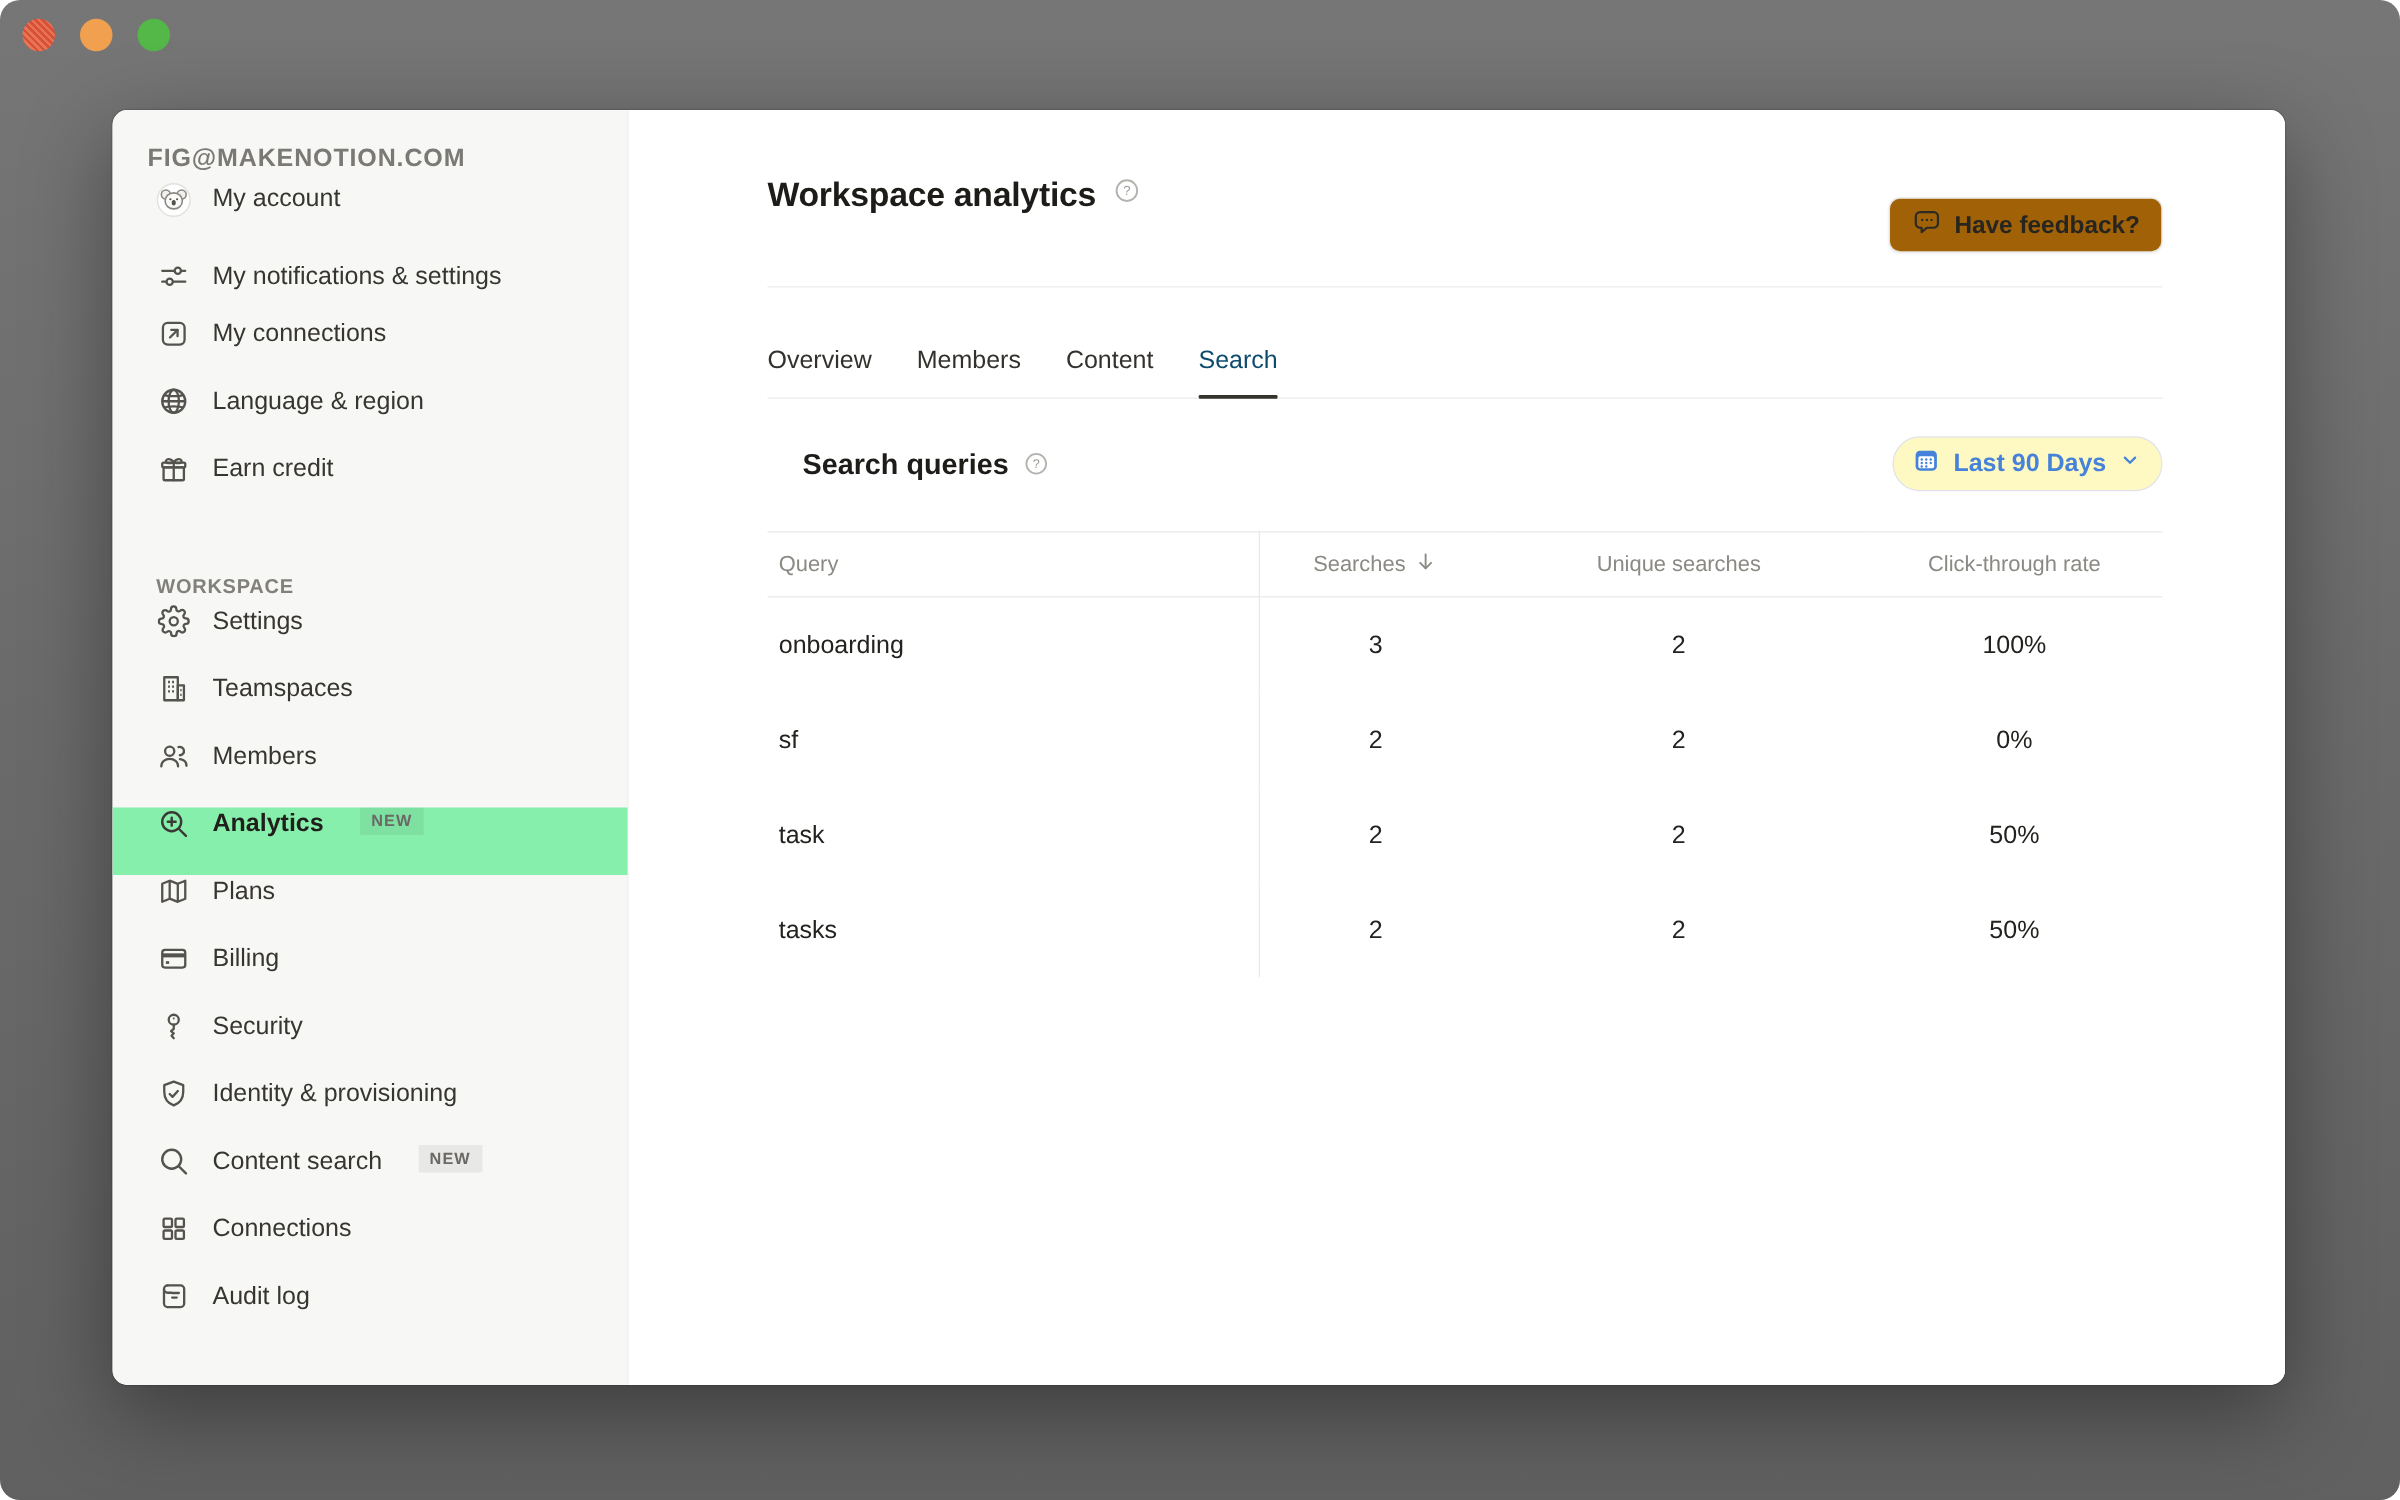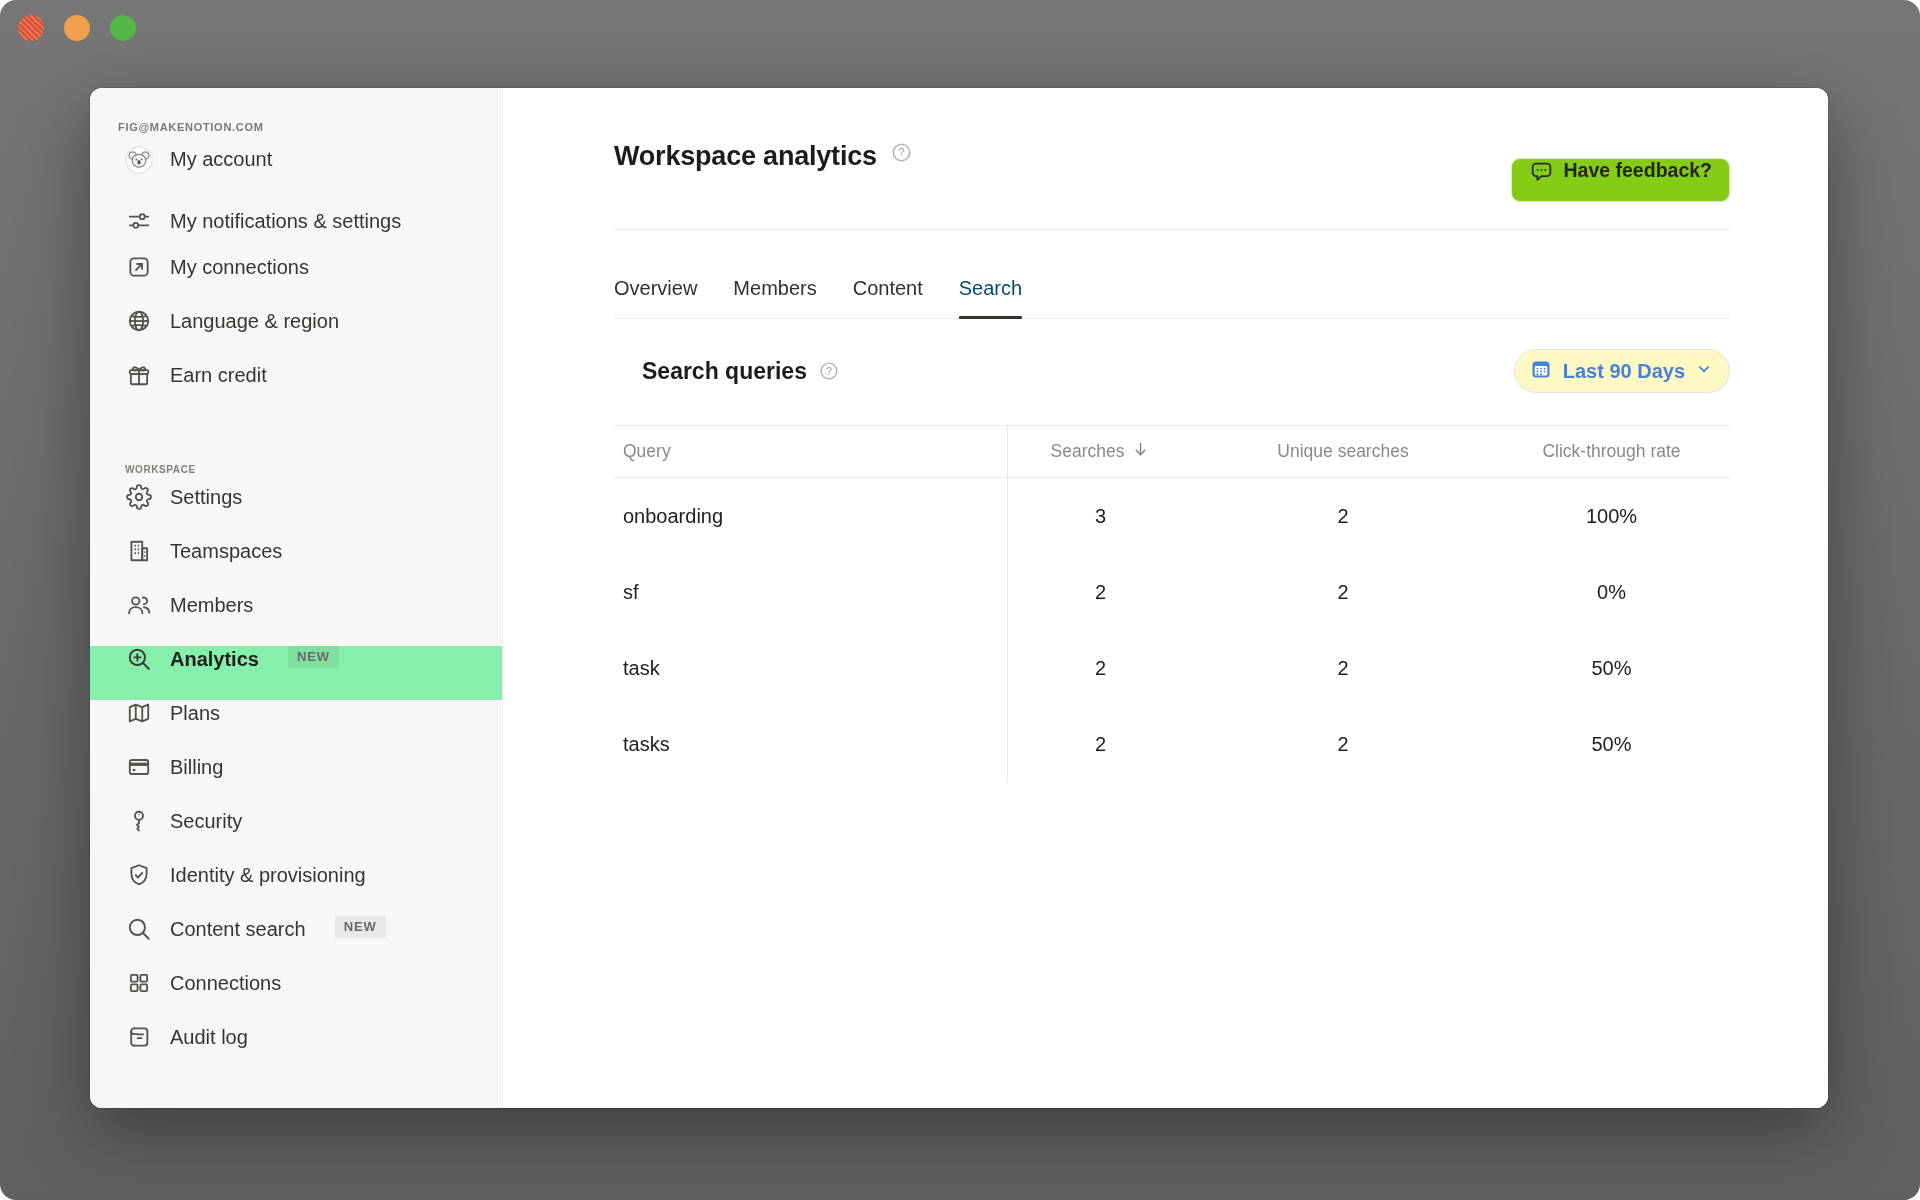--- a/index.html
+++ b/index.html
@@ -15,42 +15,42 @@
   .light.green { background:#53b848; }
 
   
   .window { position:absolute; left:90px; top:88px; width:1738px; height:1020px;
     background:#fff; border-radius:12px; overflow:hidden; display:flex;
     box-shadow:0 22px 70px rgba(0,0,0,.38), 0 0 0 1px rgba(0,0,0,.12); }
 
   
   .sidebar { width:413px; flex:0 0 413px; background:#f7f7f5; padding-top:28px;
     border-right:1px solid rgba(0,0,0,.04); color:#373530; }
-  .sb-email { margin:0 0 8px 28px; font-size:11px; font-weight:600; letter-spacing:.7px; color:#7b7975; line-height:22px; }
+  .sb-email { margin:0 0 8px 28px; font-size:20px; font-weight:600; letter-spacing:.7px; color:#7b7975; line-height:22px; }
   .sb-item { display:flex; align-items:flex-start; gap:17px; min-height:54px; padding:0 16px 0 35px; cursor:pointer; }
   .sb-item.two-line { padding-top:8px; padding-bottom:8px; }
   .sb-icon { width:28px; flex:0 0 28px; display:flex; align-items:center; justify-content:center; }
   .sb-icon svg { display:block; }
   .sb-label { font-size:20px; line-height:27px; color:#373530; }
   .acct .sb-label { max-width:240px; }
   .ws .sb-label { white-space:nowrap; }
-  .sb-section { margin:44px 0 4px 35px; font-size:10px; font-weight:700; letter-spacing:.6px; color:#82807b; line-height:20px; }
+  .sb-section { margin:44px 0 4px 35px; font-size:16px; font-weight:700; letter-spacing:.6px; color:#82807b; line-height:20px; }
   .sb-item.selected { background:#86efac; }
   .sb-item.selected .sb-label { font-weight:700; color:#211f1b; }
   .badge { margin-left:12px; background:rgba(0,0,0,.06); color:#6b6965; font-size:13px; font-weight:600;
     letter-spacing:.9px; padding:4px 9px; border-radius:1px; line-height:14px; }
 
   
   .main { flex:1; background:#fff; padding:46px 98px 0 111px; color:#25241f; }
   .main-header { display:flex; align-items:center; justify-content:space-between; height:44px; }
   .title-wrap { display:flex; align-items:flex-start; gap:13px; }
   .page-title { font-size:27px; font-weight:700; letter-spacing:-.2px; color:#1d1c18; }
   .help { display:inline-flex; }
-  .feedback-btn { display:flex; align-items:flex-start; gap:10px; height:44px; padding:0 17px;
-    border:1px solid #e5e4e1; border-radius:9px; background:#84cc16; font-size:19.5px; font-weight:600;
+  .feedback-btn { display:flex; align-items:center; gap:10px; height:44px; padding:0 17px;
+    border:1px solid #e5e4e1; border-radius:9px; background:#a16207; font-size:19.5px; font-weight:600;
     color:#26251f; box-shadow:0 1px 2px rgba(0,0,0,.05); cursor:pointer;
     font-family:"Liberation Sans", sans-serif;margin-top:48px; }
 
   .divider { height:1px; background:#ebebe9; margin-top:51px; }
 
   .tabs { display:flex; gap:36px; padding-top:46px; border-bottom:1px solid #ebebe9; }
   .tab { position:relative; font-size:20px; line-height:24px; font-weight:500; color:#33312c; padding-bottom:18px; cursor:pointer; }
   .tab.active { color:#0c4a6e; font-weight:400; }
   .tab.active::after { content:""; position:absolute; left:0; right:0; bottom:-1px; height:3px; background:#35332d; border-radius:1px; }
 

